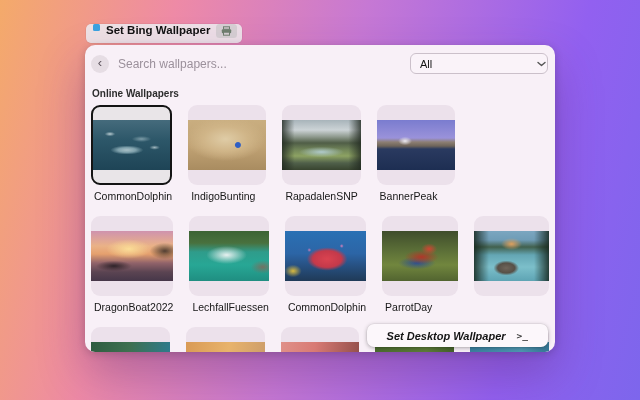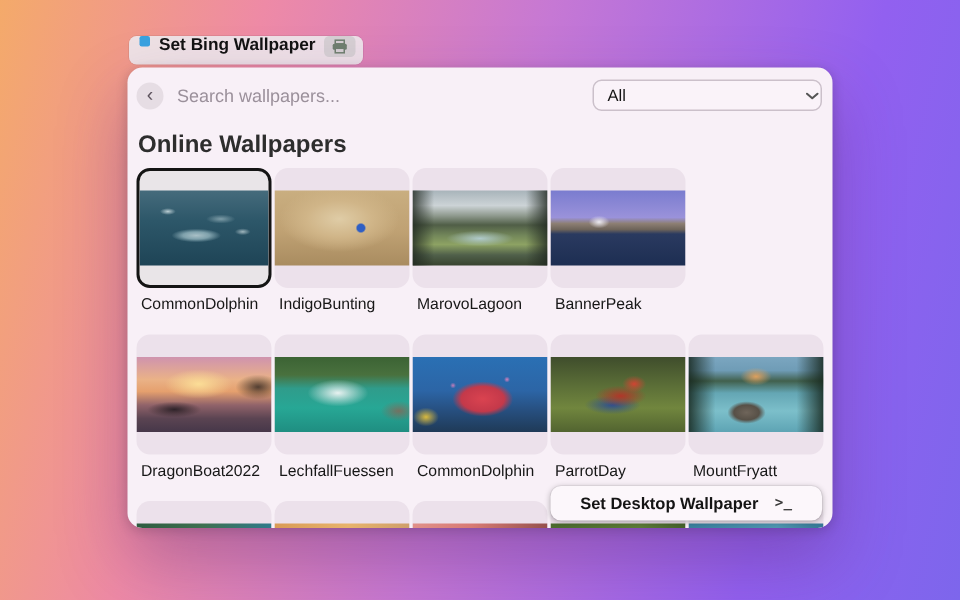--- a/index.html
+++ b/index.html
@@ -19,36 +19,36 @@
   
   .window{position:absolute;left:85px;top:45px;width:470px;height:307px;background:#f8f0f7;
           border-radius:10px;overflow:hidden;
           box-shadow:0 22px 45px rgba(90,40,110,0.35),0 2px 8px rgba(0,0,0,0.18);}
   .header{display:flex;align-items:center;padding:8px 7px 4px 6px;}
   .back{width:18px;height:18px;border-radius:50%;background:#e6dde4;color:#5d535d;
         display:flex;align-items:center;justify-content:center;font-size:13px;
         line-height:1;padding-bottom:2px;box-sizing:border-box;cursor:default;}
   .search-ph{margin-left:9px;font-size:12px;color:#9b909b;}
   .spacer{flex:1;}
-  .select{width:153px;height:21px;box-sizing:border-box;border:1px solid #cbc0ca;border-radius:6px;
+  .select{width:138px;height:21px;box-sizing:border-box;border:1px solid #cbc0ca;border-radius:6px;
           background:#faf3f9;display:flex;align-items:center;justify-content:space-between;
           padding:0 1px 0 9px;font-size:11px;color:#141414;cursor:default;}
-  .section-title{margin:10px 0 6px 7px;font-size:16px;font-weight:700;color:#2d2d2d;}
+  .section-title{margin:10px 0 6px 7px;font-size:10px;font-weight:700;color:#2d2d2d;}
 
-  .grid{padding:0 6px;display:grid;grid-template-columns:repeat(5,1fr);column-gap:2px;}
+  .grid{padding:0 6px;display:grid;grid-template-columns:repeat(5,1fr);column-gap:16px;}
   .tile{height:80px;border-radius:9px;background:#ece1eb;overflow:hidden;display:flex;
         align-items:center;box-sizing:border-box;cursor:default;}
   .tile.selected{border:2px solid #141414;background:#e9e5e8;}
   .img{width:100%;height:50px;}
   .label{font-size:10.5px;line-height:13px;color:#171717;margin:5px 0 13px 3px;
          white-space:nowrap;overflow:hidden;}
 
   .action{position:absolute;right:7px;bottom:5px;height:23px;background:#fcf7fb;border-radius:7px;
           box-shadow:0 1px 4px rgba(0,0,0,0.30),0 0 0 0.5px rgba(0,0,0,0.06);
-          display:flex;align-items:center;padding:0 20px;gap:11px;cursor:default;}
+          display:flex;align-items:center;padding:0 20px;gap:11px;cursor:default;font-style:italic;}
   .action-label{font-size:11px;font-weight:700;color:#141414;white-space:nowrap;}
   .action-icon{font-family:"DejaVu Sans Mono",monospace;font-size:9.5px;font-weight:700;color:#3a3a3a;}
 </style>
 </head>
 <body>
 
 <div class="desktop" style="background: linear-gradient(104deg, #f4aa6a 0%, #ee8aa6 24%, #c678d4 50%, #9260f0 80%, #7d66ec 100%)"></div>
 
 <div class="pill">
   <span class="pill-appicon"></span>
@@ -90,21 +90,21 @@
     <div>
       <div class="tile">
         <div class="img" style="background: radial-gradient(circle 3.5px at 64% 50%, #2f5fc4 0%, #2f5fc4 70%, rgba(47,95,196,0) 100%), radial-gradient(ellipse 40px 22px at 48% 38%, #dfcca6 0%, #d0b588 55%, rgba(208,181,136,0) 100%), linear-gradient(180deg, #c9ae80 0%, #bfa173 55%, #a98c60 100%)"></div>
       </div>
       <div class="label">IndigoBunting</div>
     </div>
     <div>
       <div class="tile">
         <div class="img" style="background: linear-gradient(90deg, rgba(32,40,32,0.8) 0%, rgba(32,40,32,0) 16%, rgba(32,40,32,0) 84%, rgba(32,40,32,0.8) 100%), radial-gradient(ellipse 30px 7px at 50% 64%, rgba(185,212,222,0.85) 0%, rgba(185,212,222,0) 75%), linear-gradient(180deg, #a8b4ba 0%, #ccd3d6 20%, #8d988c 34%, #505e47 46%, #73875a 60%, #8da263 72%, #50604a 86%, #38442f 100%)"></div>
       </div>
-      <div class="label">MarovoLagoon</div>
+      <div class="label">RapadalenSNP</div>
     </div>
     <div>
       <div class="tile">
         <div class="img" style="background: radial-gradient(ellipse 10px 6px at 36% 42%, #eceaf0 0%, rgba(236,234,240,0) 70%), linear-gradient(180deg, #7a7ccf 0%, #9a92da 36%, #8d7f74 44%, #6e645a 52%, #2a3a60 58%, #1d2e52 100%)"></div>
       </div>
       <div class="label">BannerPeak</div>
     </div>
   </div>
 
   <div class="grid">
@@ -129,21 +129,20 @@
     <div>
       <div class="tile">
         <div class="img" style="background: radial-gradient(ellipse 10px 7px at 62% 36%, #d04432 0%, rgba(208,68,50,0) 80%), radial-gradient(ellipse 22px 9px at 52% 52%, #b03629 0%, rgba(176,54,41,0) 78%), radial-gradient(ellipse 24px 8px at 46% 64%, #2e4f8f 0%, rgba(46,79,143,0) 78%), linear-gradient(180deg, #3f4d2c 0%, #5b6e37 38%, #71863e 68%, #526430 100%)"></div>
       </div>
       <div class="label">ParrotDay</div>
     </div>
     <div>
       <div class="tile">
         <div class="img" style="background: linear-gradient(90deg, rgba(22,38,28,0.85) 0%, rgba(22,38,28,0) 20%, rgba(22,38,28,0) 80%, rgba(22,38,28,0.85) 100%), radial-gradient(ellipse 14px 8px at 50% 26%, #dda05e 0%, rgba(221,160,94,0) 75%), radial-gradient(ellipse 17px 10px at 43% 74%, #6f655a 0%, #575047 50%, rgba(87,80,71,0) 75%), linear-gradient(180deg, #7ba6c0 0%, #6f9cb6 18%, #41604d 32%, #64a6b4 48%, #7cbfca 72%, #5ea4b4 100%)"></div>
       </div>
-      <div class="label">MountFryatt</div>
     </div>
   </div>
 
   <div class="grid">
     <div>
       <div class="tile">
         <div class="img" style="background: linear-gradient(100deg, #2e5c40 0%, #3e7050 45%, #2c7d96 100%)"></div>
       </div>
     </div>
     <div>

